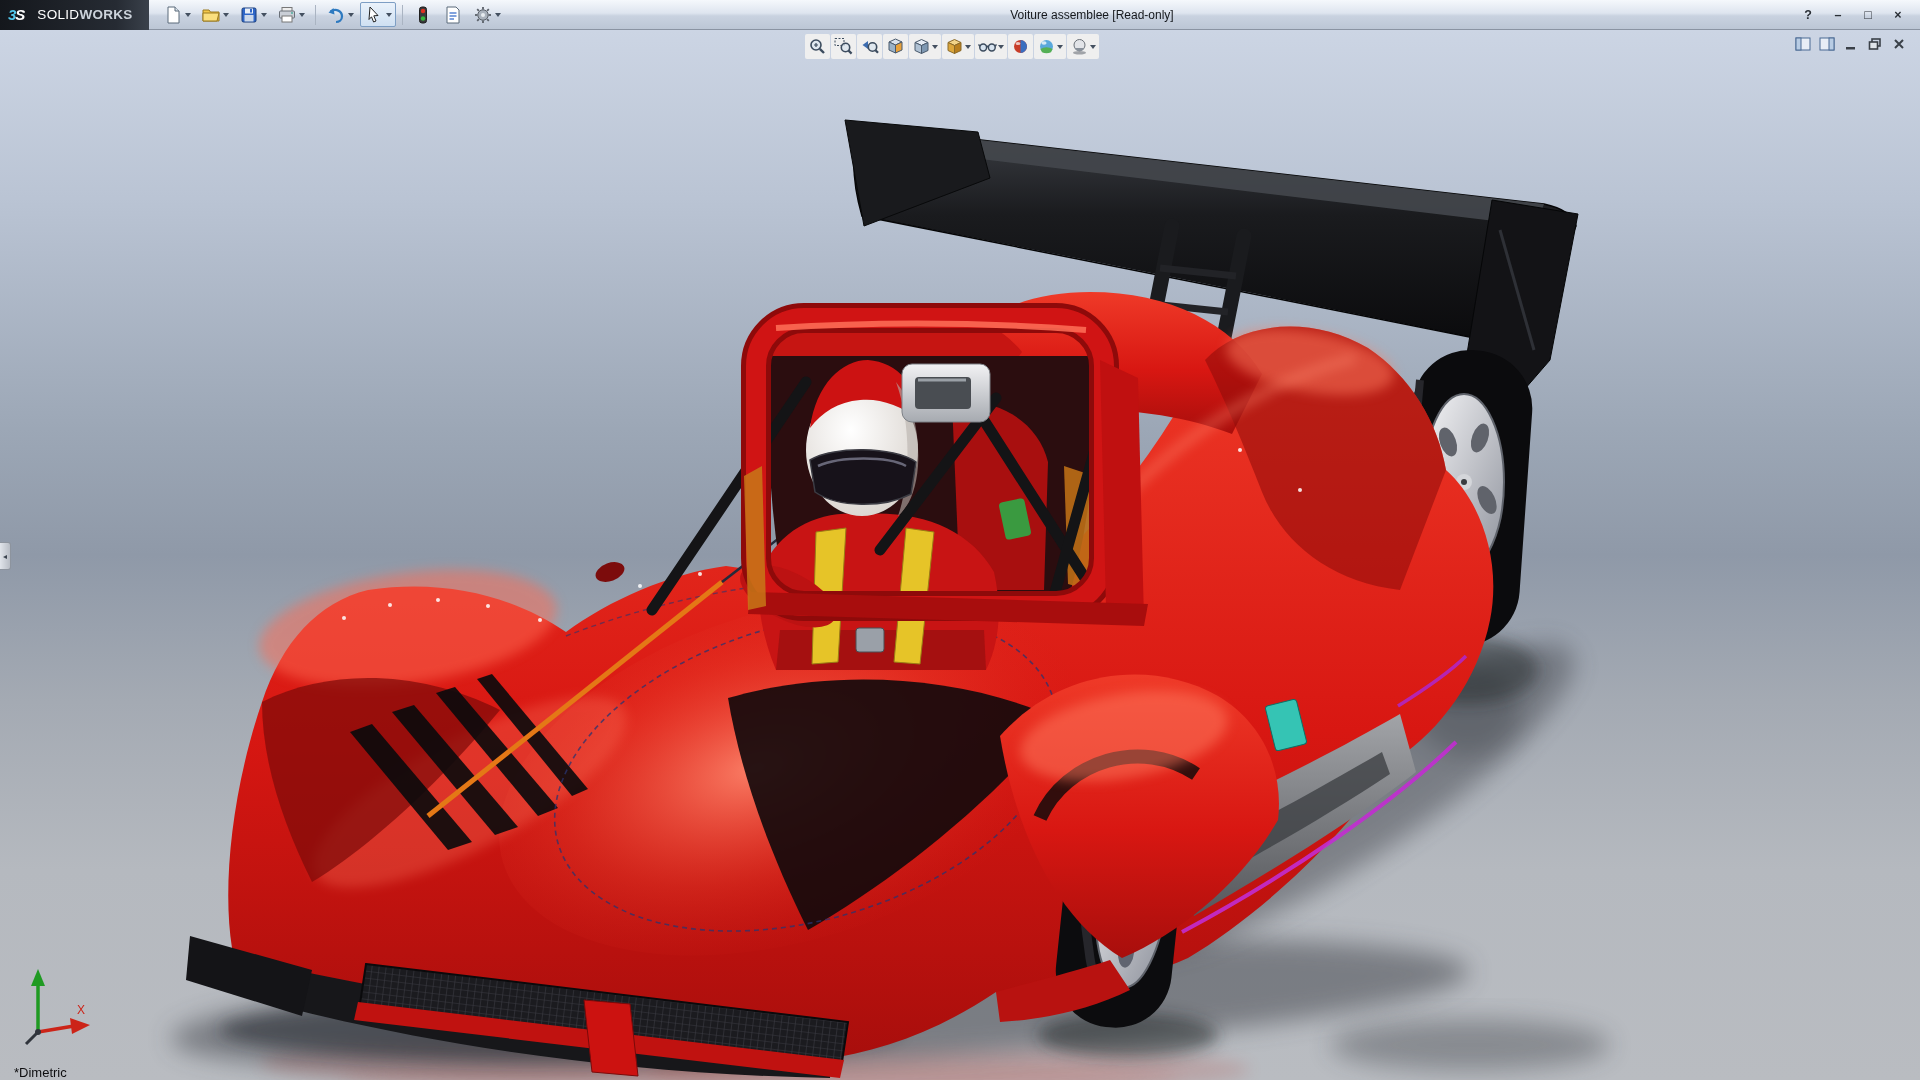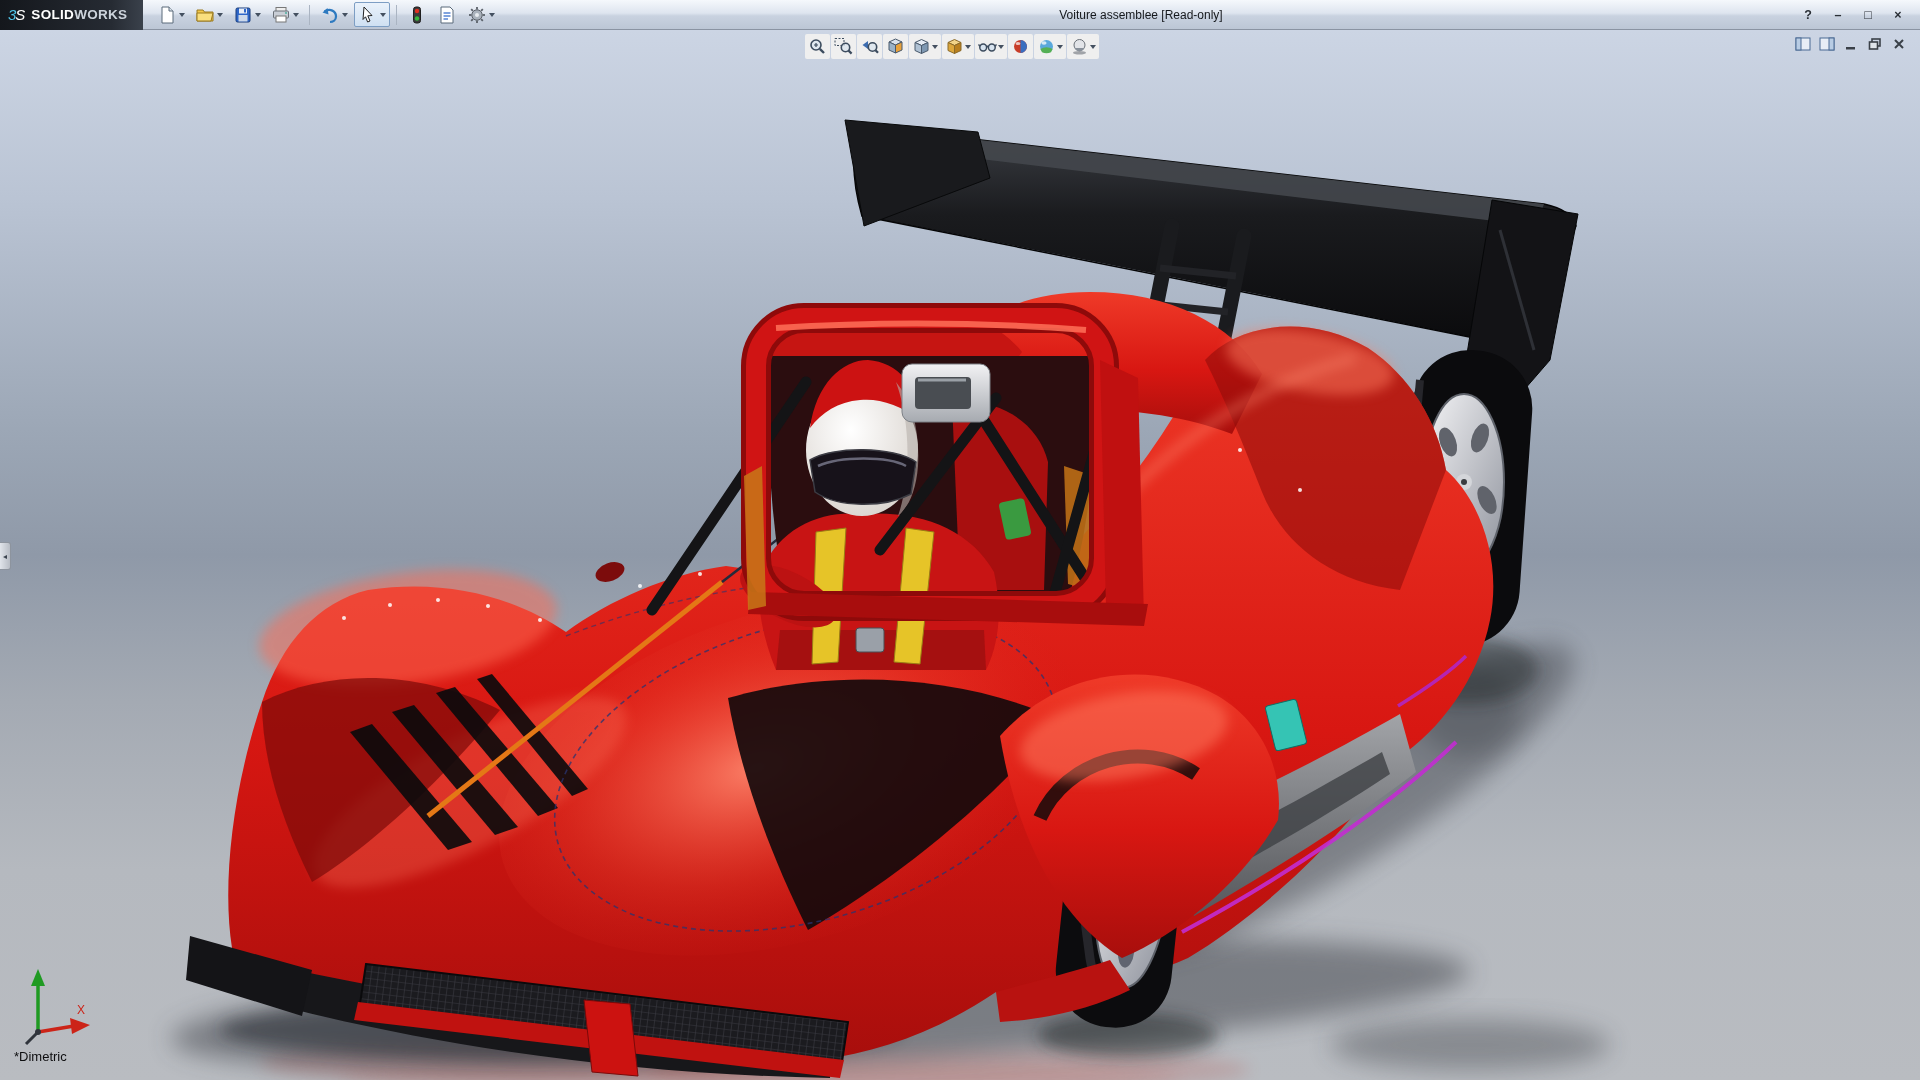--- a/index.html
+++ b/index.html
@@ -1,46 +1,46 @@
 <!DOCTYPE html>
 <html><head>
 <meta charset="utf-8">
 <style>
 *{margin:0;padding:0;box-sizing:border-box}
 html,body{width:1920px;height:1080px;overflow:hidden;font-family:"Liberation Sans",sans-serif;background:#9aa3b0}
 .window{position:absolute;inset:0;width:1920px;height:1080px}
 
 .titlebar{position:relative;height:30px;background:linear-gradient(180deg,#f5f8fc,#dee5ef 45%,#c9d2e0 55%,#bcc6d5);border-bottom:1px solid #8a93a2;display:flex;align-items:center}
 .logo{height:30px;display:flex;align-items:center;padding:0 16px 0 8px;background:linear-gradient(90deg,#14171c,#262b33 78%,#3a414b)}
-.logo .mark{font-style:italic;font-weight:normal;font-size:15px;margin-right:6px}
+.logo .mark{font-style:italic;font-weight:bold;font-size:15px;margin-right:12px}
 .logo .mark .m3{color:#52c6ea}
 .logo .mark .ms{color:#fff;margin-left:-1px}
-.logo .solid{color:#fff;font-weight:bold;font-size:13.5px;letter-spacing:.3px}
+.logo .solid{color:#fff;font-weight:normal;font-size:13.5px;letter-spacing:.3px}
 .logo .works{color:#ccd3db;font-weight:700;font-size:13.5px;letter-spacing:.3px}
 .toolbar{display:flex;align-items:center;gap:2px;padding-left:10px}
 .tb-btn{display:flex;align-items:center;gap:2px;height:25px;padding:2px 3px;border:1px solid transparent;border-radius:2px;background:transparent;cursor:default}
 .tb-btn svg{width:20px;height:20px;display:block}
 .tb-btn.active{border-color:#7d9ec4;background:linear-gradient(180deg,#eaf2fb,#cfe0f2)}
 .tb-sep{width:1px;height:20px;background:#aab4c2;margin:0 4px}
 .caret{width:0;height:0;border-left:3.5px solid transparent;border-right:3.5px solid transparent;border-top:4px solid #445060}
-.title{position:absolute;left:1141px;transform:translateX(-50%);font-size:12px;color:#15181c;white-space:nowrap}
+.title{position:absolute;left:1092px;transform:translateX(-50%);font-size:12px;color:#15181c;white-space:nowrap}
 .win-controls{margin-left:auto;display:flex;align-items:center;gap:10px;padding-right:12px}
 .win-btn{min-width:20px;height:18px;display:flex;align-items:center;justify-content:center;font-size:12.5px;font-weight:bold;color:#2a2f36;border:0;background:transparent;cursor:default}
 
 .viewport{position:absolute;left:0;right:0;top:30px;bottom:0;overflow:hidden;
 background:linear-gradient(180deg,#ccd5e4 0%,#bac4d4 16%,#9ca7b6 38%,#8f99a8 50%,#a4aab3 64%,#b5b9bf 80%,#b9bcc1 100%)}
 .scene{position:absolute;inset:0}
 .headsup{position:absolute;top:4px;left:805px;display:flex;align-items:center;gap:1px}
 .hu-btn{display:flex;align-items:center;gap:1px;height:25px;padding:2px;border:1px solid transparent;border-radius:2px;cursor:default}
 .hu-btn svg{width:19px;height:19px;display:block}
 .doc-controls{position:absolute;top:6px;right:12px;display:flex;gap:5px}
 .dc-btn{width:19px;height:16px;display:flex;align-items:center;justify-content:center;border:0;background:transparent;cursor:default}
 .dc-btn svg{width:16px;height:14px;display:block}
 .panel-tab{position:absolute;left:0;top:512px;width:11px;height:28px;background:linear-gradient(90deg,#e0e4ea,#b8bdc5);border:1px solid #8d949e;border-left:0;border-radius:0 3px 3px 0;display:flex;align-items:center;justify-content:center;font-size:8px;color:#3c4550;cursor:default}
-.view-label{position:absolute;left:14px;bottom:16px;font-size:13px;color:#0e0e10}
+.view-label{position:absolute;left:14px;bottom:0;font-size:13px;color:#0e0e10}
 .triad{position:absolute;left:14px;bottom:30px}
 </style>
 </head>
 <body>
 
 <div class="window">
 
   <div class="titlebar">
     <div class="logo">
       <span class="mark"><span class="m3">3</span><span class="ms">S</span></span>

